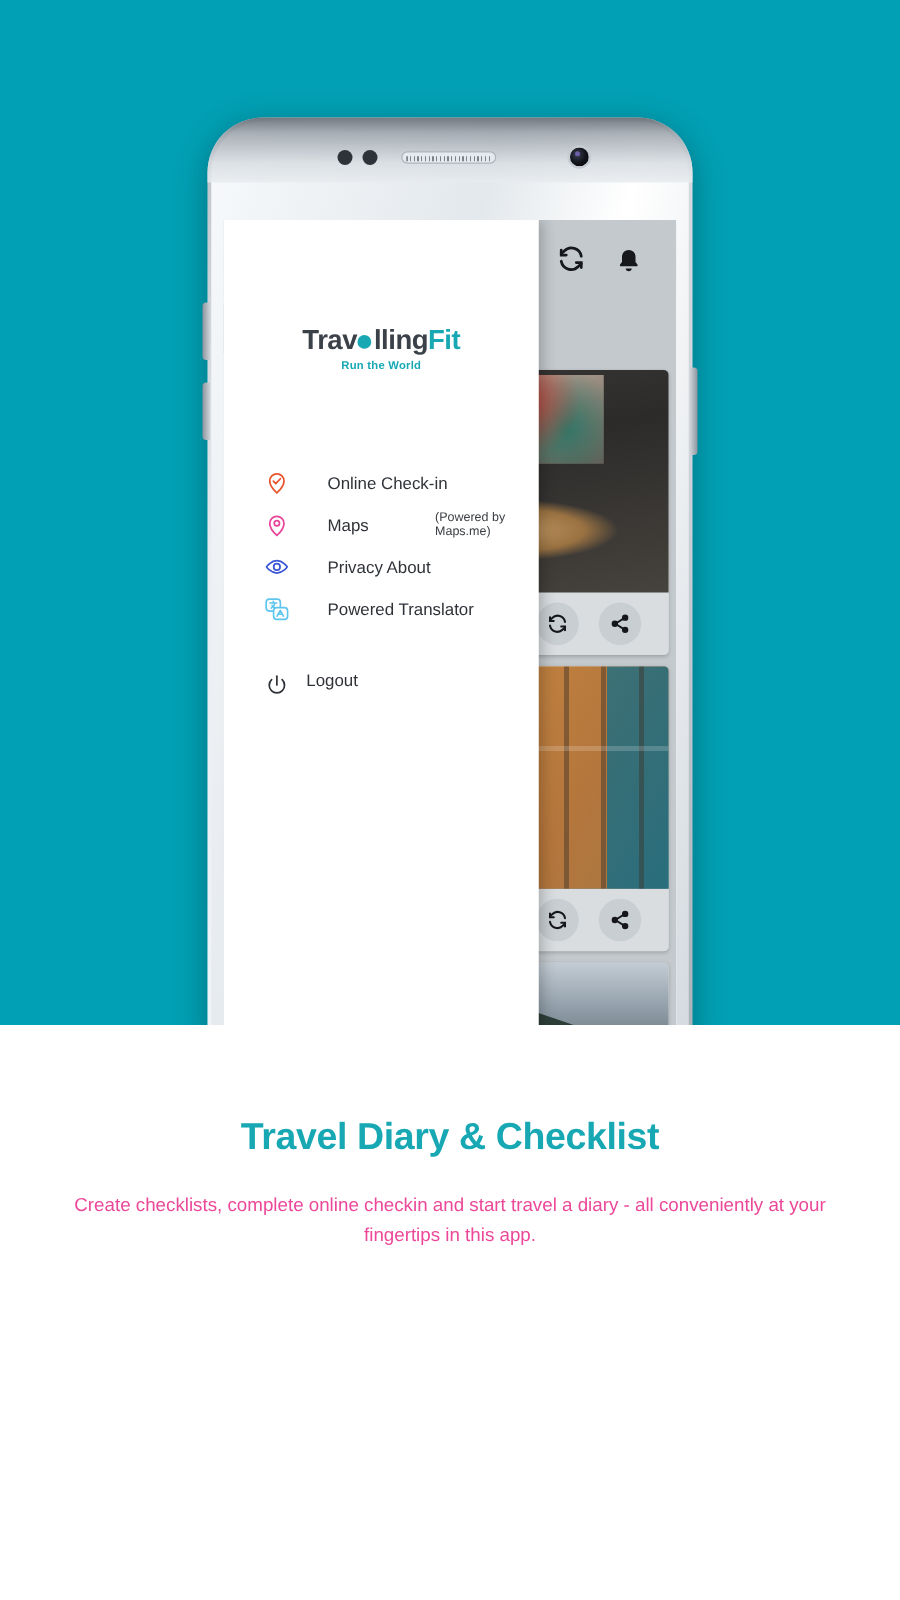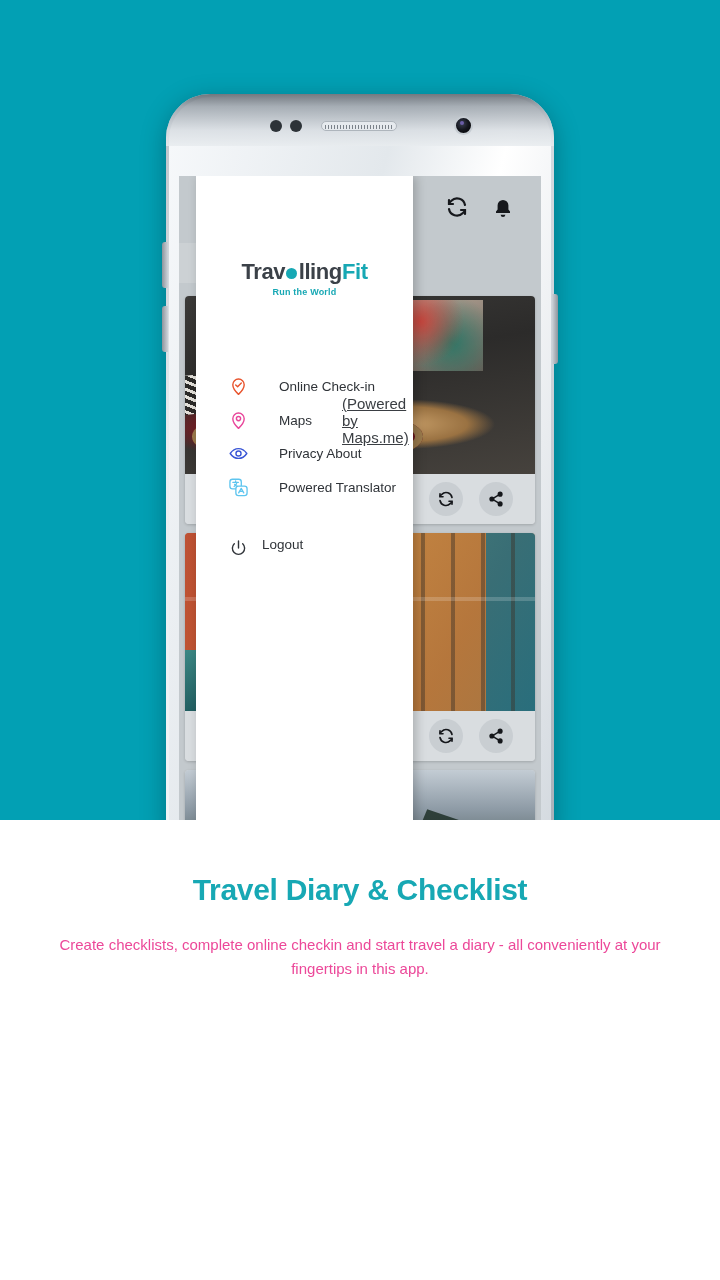--- a/index.html
+++ b/index.html
@@ -303,22 +303,22 @@
     position: absolute;
     right: -4%; top: 22%;
     width: 58%; height: 78%;
     background: linear-gradient(160deg,#33453f,#16231f);
     clip-path: polygon(12% 100%, 40% 0, 100% 30%, 100% 100%);
   }
 
   
   .drawer {
     position: absolute;
-    left: 17px; top: 0;
-    width: 217px;
+    left: 0; top: 0;
+    width: 252px;
     height: 100%;
     background: #ffffff;
     box-shadow: 3px 0 10px rgba(0,0,0,0.22);
     z-index: 4;
   }
 
   .drawer-logo {
     position: absolute;
     left: 0; right: 0;
     top: 85px;
@@ -372,45 +372,44 @@
     display: flex; align-items: center; justify-content: center;
     flex: 0 0 22px;
   }
   .menu-icon svg { width: 21px; height: 21px; }
   .menu-label {
     font-size: 13.5px;
     color: #2f3338;
     white-space: nowrap;
   }
   .menu-sub {
-    font-size: 15px;
+    font-size: 10px;
     color: #3a3e43;
-    margin-left: 0;
-    text-decoration: underline;
+    margin-left: 23px;
   }
 
   .menu-logout {
     display: flex;
     align-items: flex-start;
     gap: 13px;
     padding-left: 31px;
     margin-top: 33px;
     height: 33px;
   }
 
   
   .copy {
     position: absolute;
     left: 0; right: 0;
     top: 820px;
     text-align: center;
     padding: 0 22px;
   }
   .copy-title {
-    margin-top: 53px;
+    margin-top: 73px;
     font-size: 30px;
     font-weight: 700;
     color: #17a8b4;
     letter-spacing: -0.3px;
   }
   .copy-body {
     margin-top: 26px;
     font-size: 15px;
     line-height: 1.58;
     color: #ec4899;

